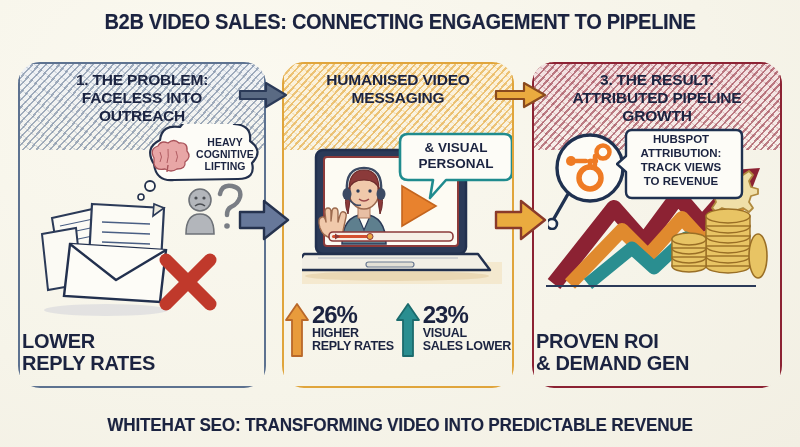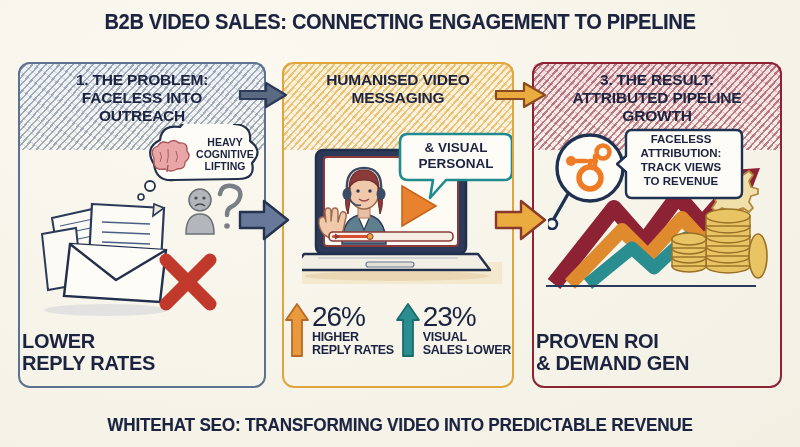--- a/index.html
+++ b/index.html
@@ -34,21 +34,21 @@
     letter-spacing: -0.2px;
     color: #1b2340;
     transform: scaleX(0.9);
     text-shadow: 0.4px 0.4px 0 rgba(27,35,64,0.3);
   }
 
   
   .panel {
     position: absolute;
     top: 62px; height: 326px;
-    border-radius: 8px;
+    border-radius: 22px;
     overflow: hidden;
   }
   .panel-frame {
     position: absolute; inset: 0;
     border-radius: 12px;
     border: 2.5px solid;
     pointer-events: none;
   }
   #panel1 { left: 18px;  width: 248px; }
   #panel2 { left: 282px; width: 232px; }
@@ -113,21 +113,21 @@
 
   
   .stats-row {
     position: absolute; bottom: 8px; left: 2px; right: 2px;
     height: 78px;
     display: flex; justify-content: space-around; align-items: flex-start;
   }
   .stat { display: flex; align-items: flex-start; gap: 3px; }
   .stat-text { padding-top: 2px; }
   .stat-pct {
-    font-size: 28px; font-weight: normal; color: #1b2340;
+    font-size: 24px; font-weight: bold; color: #1b2340;
     line-height: 0.95; letter-spacing: -1px;
   }
   .stat-l1, .stat-l2 {
     font-size: 12.5px; font-weight: bold; color: #1b2340;
     line-height: 1.05; letter-spacing: -0.3px;
   }
 </style>
 </head>
 <body>
 
@@ -378,21 +378,21 @@
         <circle cx="23" cy="31" r="5" stroke-width="0"></circle>
         <path d="M28 31 h10 M47 26 v9 M42 37 v-6" stroke-width="4.5" stroke-linecap="round"></path>
         <path d="M42 31 h6" stroke-width="4.5" stroke-linecap="round"></path>
       </g>
     </svg>
 
     <svg style="position:absolute;left:84px;top:64px;" width="128" height="76" viewBox="0 0 128 76">
       <path d="M16 4 h104 q6 0 6 6 v56 q0 6 -6 6 h-104 q-6 0 -6 -6 v-20 l-9 -8 l9 -8 v-20 q0 -6 6 -6 z" fill="#fdfcf7" stroke="#1f3150" stroke-width="2.4" stroke-linejoin="round"></path>
     </svg>
     <div class="bubble-text" style="position:absolute;left:90px;top:70px;width:118px;font-size:11.5px;line-height:1.23;">
-      <div>FACELESS</div>
+      <div>HUBSPOT</div>
       <div>ATTRIBUTION:</div>
       <div>TRACK VIEWS</div>
       <div>TO REVENUE</div>
     </div>
 
     <div class="panel-footer-text">
       <div>PROVEN ROI</div>
       <div>&amp; DEMAND GEN</div>
     </div>
     <div class="panel-frame"></div>

